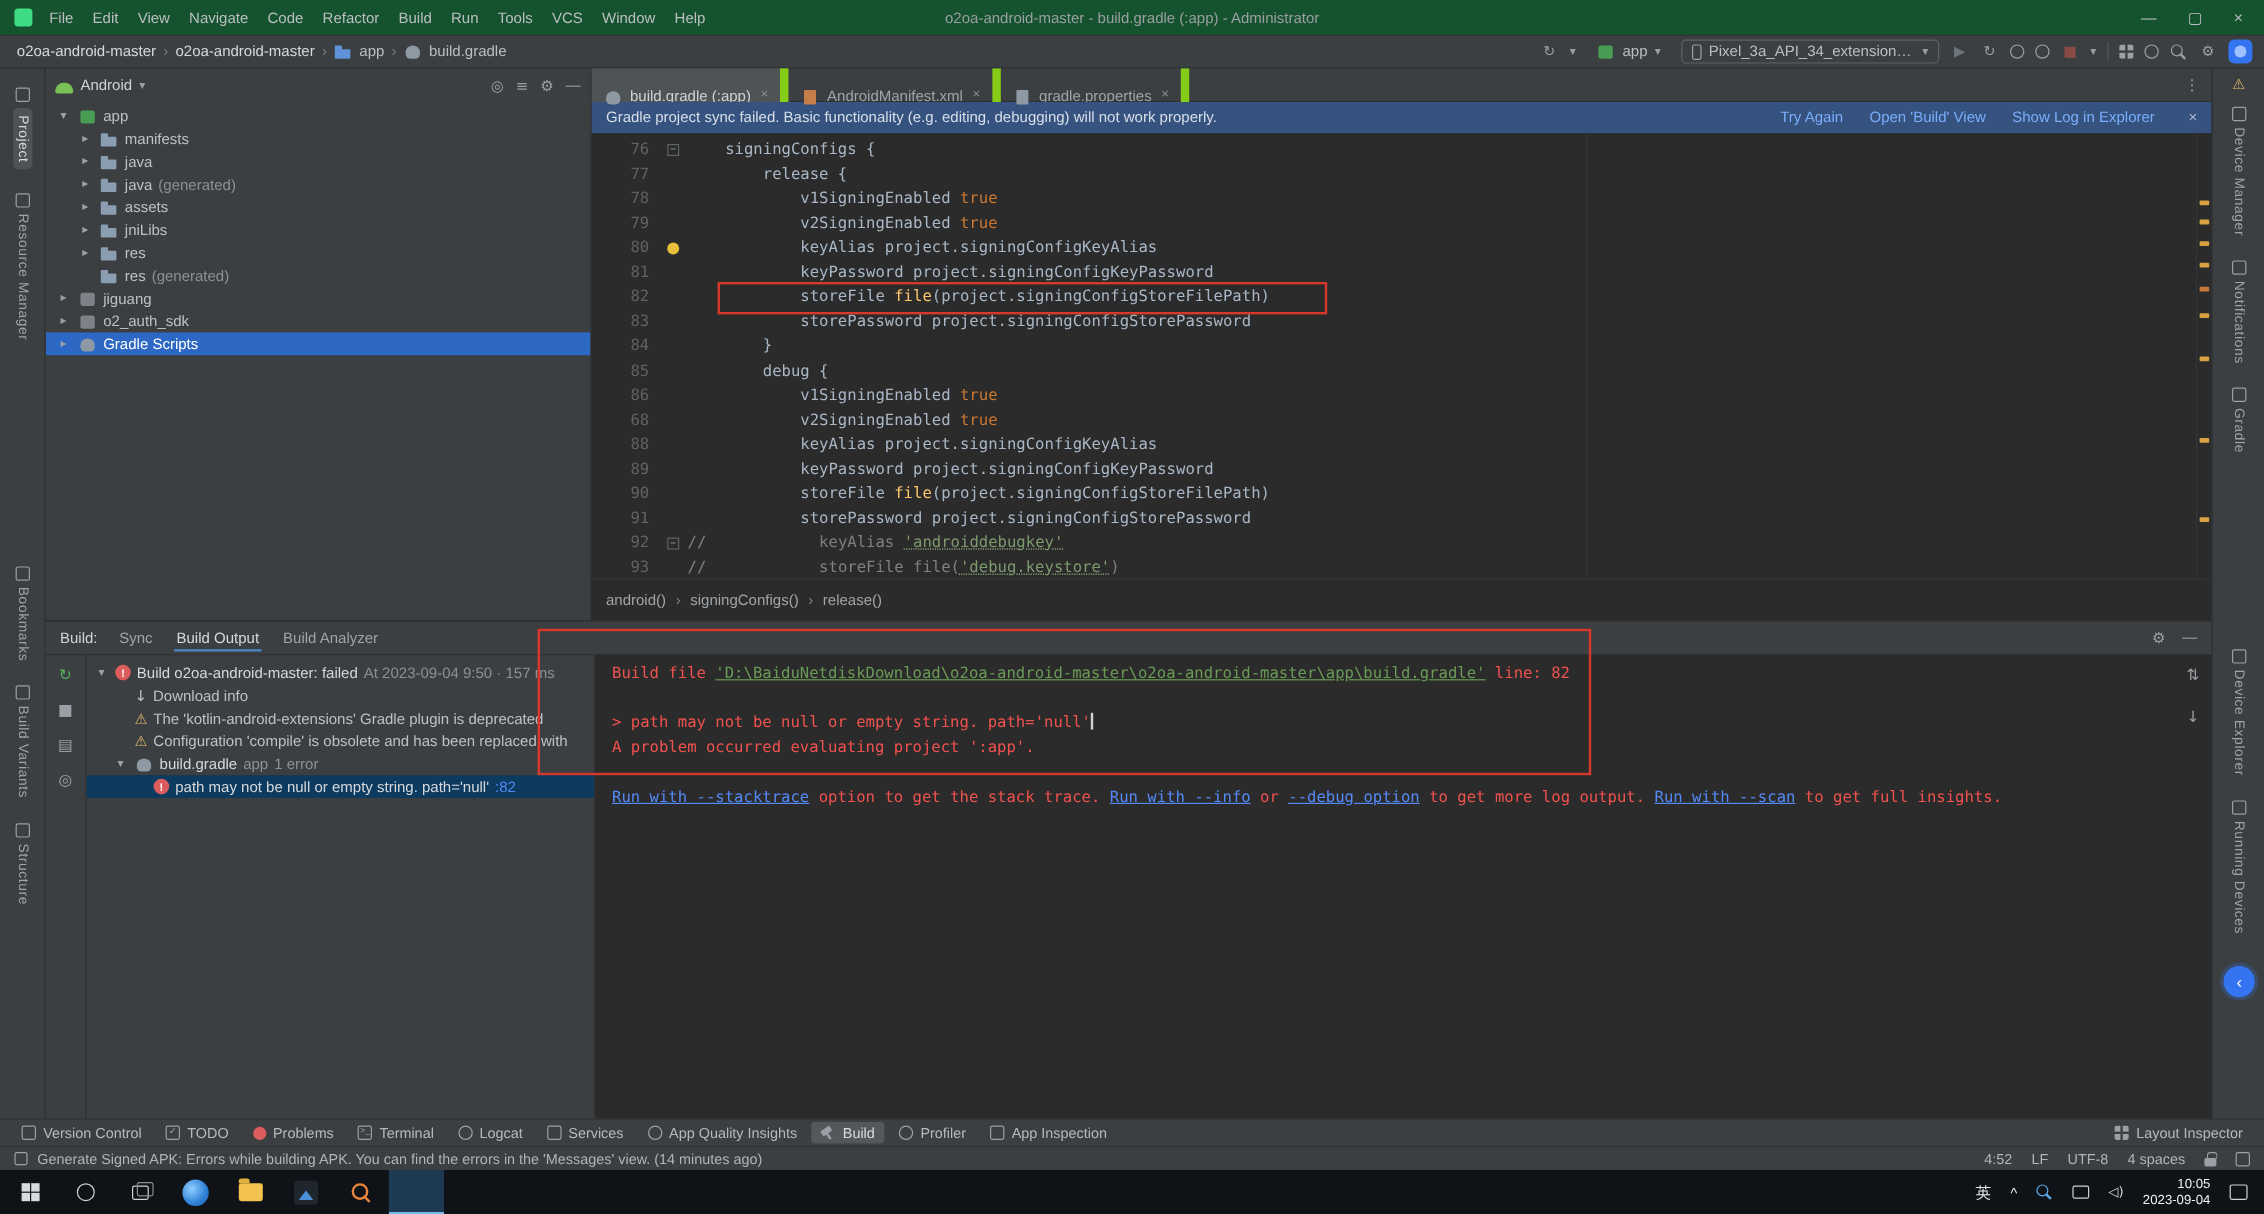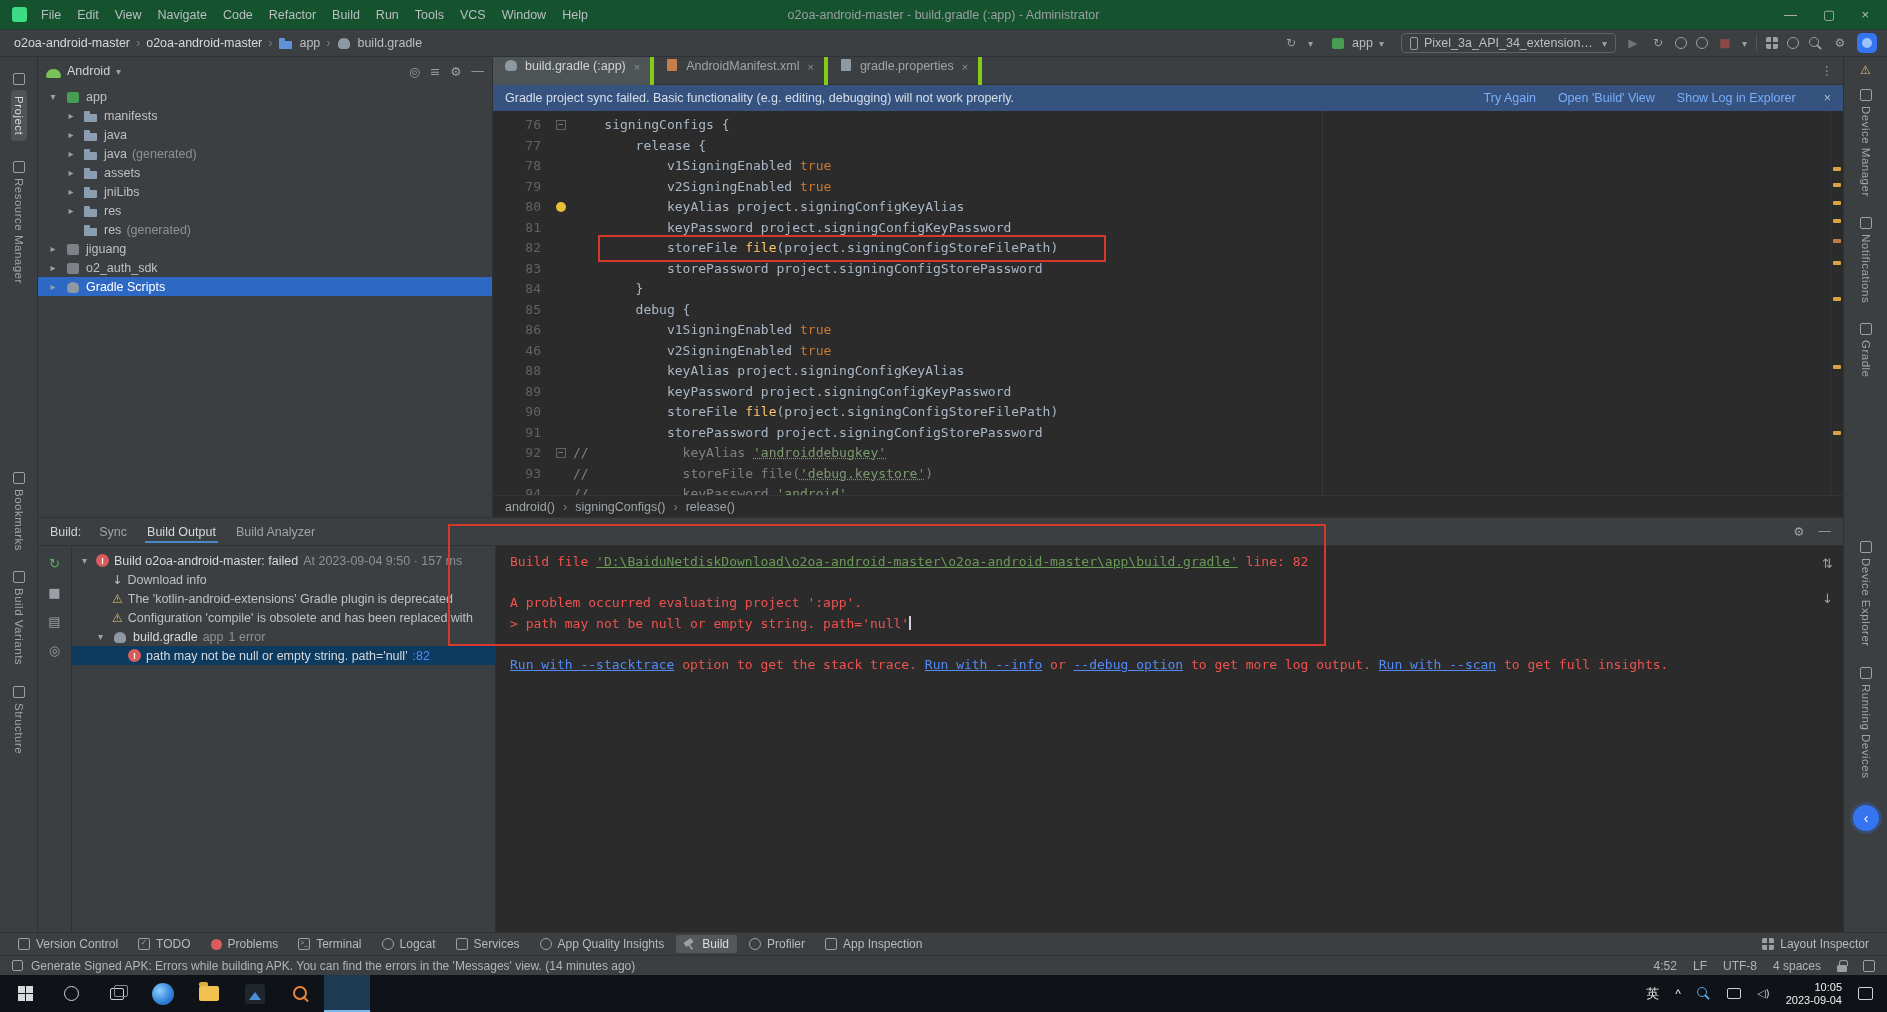--- a/index.html
+++ b/index.html
@@ -85,42 +85,42 @@
   .pp-icons{margin-left:auto;display:flex;align-items:center;gap:10px;color:#9aa0a6}
   .ptree{flex:1;overflow:hidden;padding-top:2px}
   .trow{height:19px;display:flex;align-items:center;gap:5px;color:#bdc1c5;white-space:nowrap}
   .trow .tchev{width:14px;text-align:center;color:#9aa0a6;font-size:10px;flex:none}
   .trow.selected{background:#2d68c4;color:#fff}
   .trow .dim{color:#8d9195}
 
   
   .editor-col{flex:1;display:flex;flex-direction:column;min-width:0;background:#2b2b2b;position:relative}
   .etabs{height:28px;background:#3c3f41;display:flex;align-items:stretch;border-bottom:1px solid #2f3133;flex:none}
-  .etab{display:flex;align-items:flex-end;gap:6px;padding:16px 10px;color:#9fa4a8;border-right:4px solid #84cc16;white-space:nowrap}
+  .etab{display:flex;align-items:flex-start;gap:6px;padding:16px 10px;color:#9fa4a8;border-right:7px solid #84cc16;white-space:nowrap}
   .etab.active{background:#4e5356;color:#ced2d6}
   .etab .x{color:#8c9094;font-size:11px;margin-left:2px}
   .etabs-more{margin-left:auto;display:flex;align-items:center;padding:0 10px;color:#9aa0a6}
   .banner{height:26px;background:#36527f;color:#d7dfea;display:flex;align-items:center;padding:0 12px;gap:18px;flex:none}
   #banner-links{margin-left:auto;display:flex;gap:22px}
   .blink{color:#79aefb;white-space:nowrap}
   .banner-x{color:#aebdd2;margin-left:6px}
   .code-wrap{flex:1;position:relative;overflow:hidden;font-family:"DejaVu Sans Mono","Liberation Mono",monospace;font-size:13px;line-height:20.5px;padding-top:4px}
   .cline{display:flex;height:20.5px;white-space:pre}
   .ln{width:56px;text-align:right;color:#606366;padding-right:8px;flex:none;user-select:none}
   .fold{width:24px;flex:none;display:flex;align-items:center;justify-content:center}
   .ct{flex:1;white-space:pre}
   .tk-d{color:#a9b7c6}
   .tk-k{color:#cc7832}
   .tk-m{color:#ffc66d}
   .tk-c{color:#808080}
   .tk-cs{color:#7d9a6f;text-decoration:underline dotted}
   .guide{position:absolute;left:829px;top:0;bottom:0;width:1px;background:#36383a}
   .stripe{position:absolute;right:0;top:0;bottom:0;width:13px;background:#2b2b2b;border-left:1px solid #333639}
   .tick{position:absolute;right:2px;width:8px;height:4px;background:#d9a343;border-radius:1px}
-  .ebreadcrumb{height:22px;display:flex;align-items:center;gap:6px;padding:4px 12px;color:#9fa4a8;background:#2b2b2b;border-top:1px solid #333639;flex:none}
+  .ebreadcrumb{height:22px;display:flex;align-items:center;gap:6px;padding:17px 12px;color:#9fa4a8;background:#2b2b2b;border-top:1px solid #333639;flex:none}
   .anno{position:absolute;border:2px solid #d6392c;pointer-events:none;z-index:5}
 
   
   .build-panel{flex:1;display:flex;flex-direction:column;min-height:0;position:relative;border-top:1px solid #2f3133}
   .build-header{height:28px;background:#3c3f41;display:flex;align-items:center;gap:16px;padding:0 12px;border-bottom:1px solid #2f3133;flex:none}
   .bh-label{color:#d0d3d6}
   .btab{color:#9fa4a8;padding:4px 2px}
   .btab.active{color:#d6d9dc;box-shadow:inset 0 -2px 0 #4a88c7}
   .bh-right{margin-left:auto;display:flex;gap:14px;color:#9aa0a6}
   .build-body{flex:1;display:flex;min-height:0;background:#2b2b2b}
@@ -389,21 +389,21 @@
               <div class="cline"><span class="ln">77</span><span class="fold"></span><span class="ct"><span class="tk-d">        release {</span></span></div>
               <div class="cline"><span class="ln">78</span><span class="fold"></span><span class="ct"><span class="tk-d">            v1SigningEnabled </span><span class="tk-k">true</span></span></div>
               <div class="cline"><span class="ln">79</span><span class="fold"></span><span class="ct"><span class="tk-d">            v2SigningEnabled </span><span class="tk-k">true</span></span></div>
               <div class="cline"><span class="ln">80</span><span class="fold"><span class="bulb"></span></span><span class="ct"><span class="tk-d">            keyAlias project.signingConfigKeyAlias</span></span></div>
               <div class="cline"><span class="ln">81</span><span class="fold"></span><span class="ct"><span class="tk-d">            keyPassword project.signingConfigKeyPassword</span></span></div>
               <div class="cline"><span class="ln">82</span><span class="fold"></span><span class="ct"><span class="tk-d">            storeFile </span><span class="tk-m">file</span><span class="tk-d">(project.signingConfigStoreFilePath)</span></span></div>
               <div class="cline"><span class="ln">83</span><span class="fold"></span><span class="ct"><span class="tk-d">            storePassword project.signingConfigStorePassword</span></span></div>
               <div class="cline"><span class="ln">84</span><span class="fold"></span><span class="ct"><span class="tk-d">        }</span></span></div>
               <div class="cline"><span class="ln">85</span><span class="fold"></span><span class="ct"><span class="tk-d">        debug {</span></span></div>
               <div class="cline"><span class="ln">86</span><span class="fold"></span><span class="ct"><span class="tk-d">            v1SigningEnabled </span><span class="tk-k">true</span></span></div>
-              <div class="cline"><span class="ln">46</span><span class="fold"></span><span class="ct"><span class="tk-d">            v2SigningEnabled </span><span class="tk-k">true</span></span></div>
+              <div class="cline"><span class="ln">68</span><span class="fold"></span><span class="ct"><span class="tk-d">            v2SigningEnabled </span><span class="tk-k">true</span></span></div>
               <div class="cline"><span class="ln">88</span><span class="fold"></span><span class="ct"><span class="tk-d">            keyAlias project.signingConfigKeyAlias</span></span></div>
               <div class="cline"><span class="ln">89</span><span class="fold"></span><span class="ct"><span class="tk-d">            keyPassword project.signingConfigKeyPassword</span></span></div>
               <div class="cline"><span class="ln">90</span><span class="fold"></span><span class="ct"><span class="tk-d">            storeFile </span><span class="tk-m">file</span><span class="tk-d">(project.signingConfigStoreFilePath)</span></span></div>
               <div class="cline"><span class="ln">91</span><span class="fold"></span><span class="ct"><span class="tk-d">            storePassword project.signingConfigStorePassword</span></span></div>
               <div class="cline"><span class="ln">92</span><span class="fold"><span class="foldbox">−</span></span><span class="ct"><span class="tk-c">//</span><span class="tk-c">            keyAlias </span><span class="tk-cs">'androiddebugkey'</span></span></div>
               <div class="cline"><span class="ln">93</span><span class="fold"></span><span class="ct"><span class="tk-c">//</span><span class="tk-c">            storeFile file(</span><span class="tk-cs">'debug.keystore'</span><span class="tk-c">)</span></span></div>
               <div class="cline"><span class="ln">94</span><span class="fold"></span><span class="ct"><span class="tk-c">//</span><span class="tk-c">            keyPassword </span><span class="tk-cs">'android'</span></span></div>
               <div class="anno" id="anno-editor" style="left:105px;top:124px;width:508px;height:27px"></div>
           </div>
           <div class="ebreadcrumb" id="ebreadcrumb">
@@ -472,22 +472,22 @@
                 <span class="bseg-link">:82</span>
               </div>
             </div>
           <div class="build-output" id="boutput">
             <span class="bo-icons">
               <span class="glyph">⇅</span>
               <span class="glyph">↓</span>
             </span>
           <div class="ol"><span class="o-err">Build file </span><span class="o-file">'D:\BaiduNetdiskDownload\o2oa-android-master\o2oa-android-master\app\build.gradle'</span><span class="o-err"> line: 82</span></div>
               <div class="ol"></div>
+              <div class="ol"><span class="o-err">&gt; path may not be null or empty string. path='null'</span><span class="caret"></span></div>
               <div class="ol"><span class="o-err">A problem occurred evaluating project ':app'.</span></div>
-              <div class="ol"><span class="o-err">&gt; path may not be null or empty string. path='null'</span><span class="caret"></span></div>
               <div class="ol"></div>
               <div class="ol"><span class="o-link">Run with --stacktrace</span><span class="o-err"> option to get the stack trace. </span><span class="o-link">Run with --info</span><span class="o-err"> or </span><span class="o-link">--debug option</span><span class="o-err"> to get more log output. </span><span class="o-link">Run with --scan</span><span class="o-err"> to get full insights.</span></div>
             </div>
         </div>
         <div class="anno" id="anno-output" style="left:410px;top:6px;width:878px;height:122px"></div>
       </div>
     </div>
 
     <div class="strip right" id="right-strip">
       <span class="mini-warn glyph" style="margin-bottom:2px">⚠</span>

